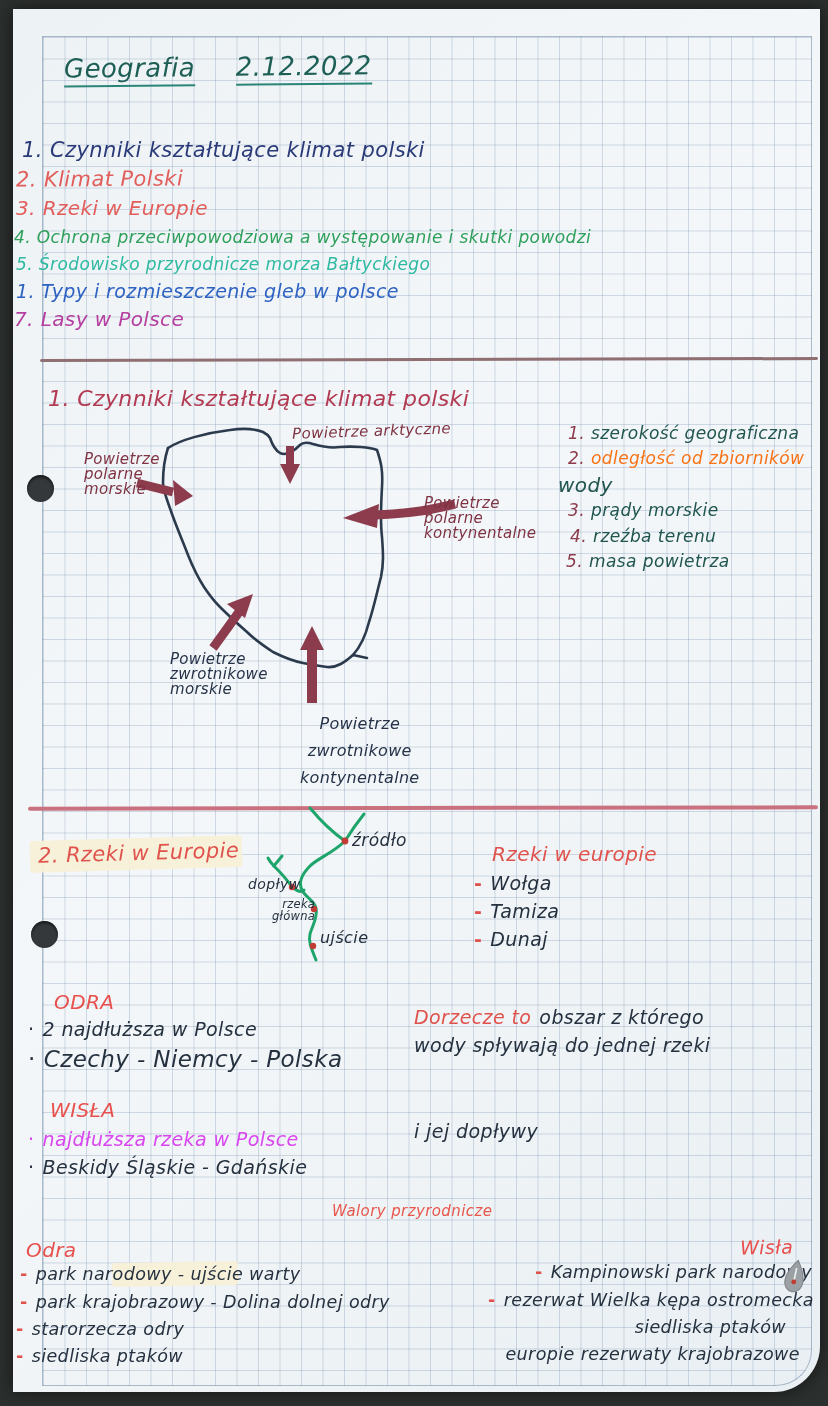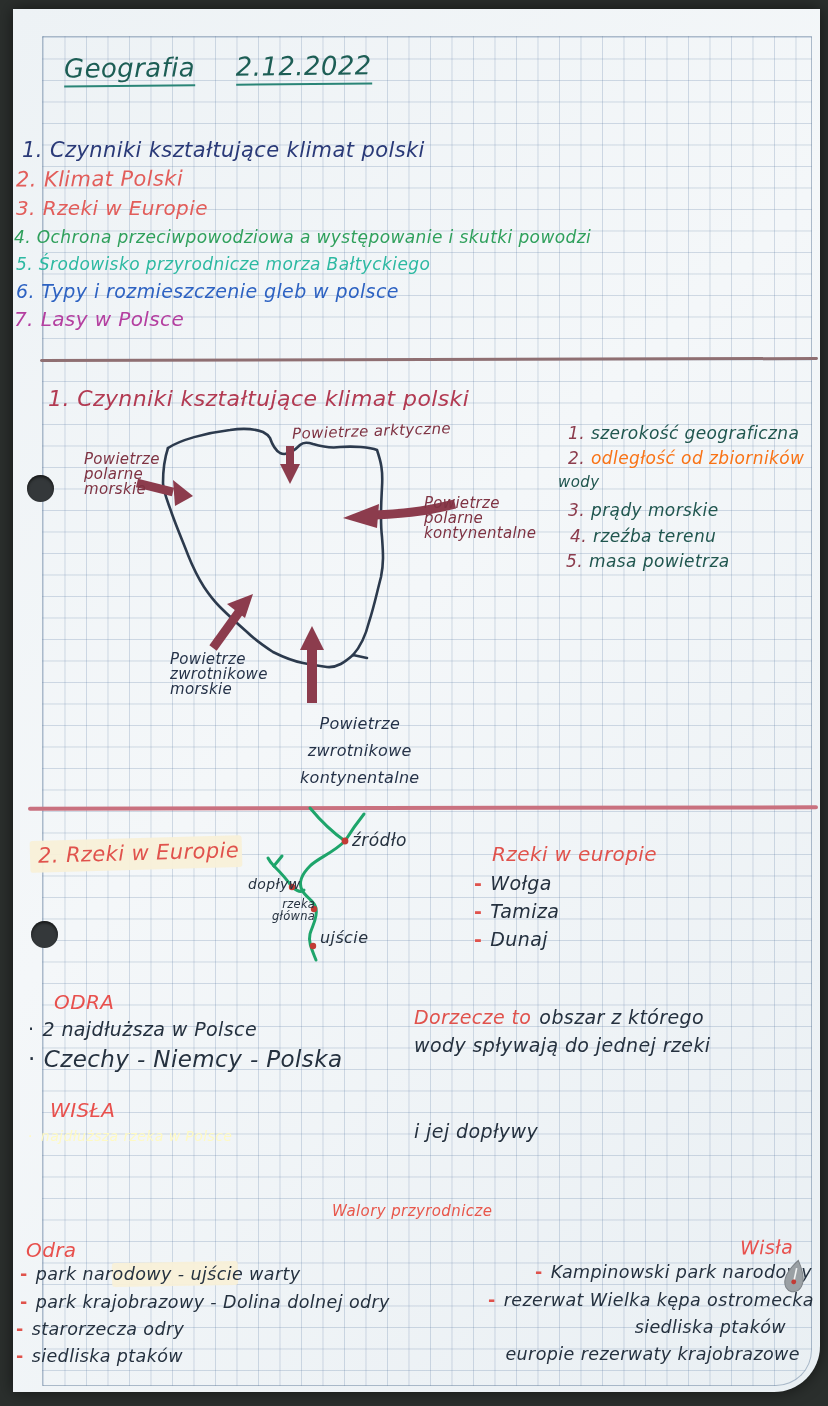--- a/index.html
+++ b/index.html
@@ -39,21 +39,21 @@
   <div class="line" style="left:64px;top:52px;font-size:26px;color:#1d5e55;transform:rotate(-.6deg);">
     <span style="border-bottom:2px solid #2a8577;padding-bottom:2px;margin-right:32px;">Geografia</span>
     <span style="border-bottom:2px solid #2a8577;padding-bottom:2px;">2.12.2022</span>
   </div>
 
   <div class="line" style="left: 22px; top: 138px; font-size: 21px; color: rgb(42, 58, 120);">1. Czynniki kształtujące klimat polski</div>
   <div class="line" style="left: 16px; top: 167px; font-size: 21px; transform: rotate(-0.4deg); color: rgb(226, 93, 90);">2. Klimat Polski</div>
   <div class="line" style="left: 16px; top: 196px; font-size: 20px; color: rgb(226, 93, 90);">3. Rzeki w Europie</div>
   <div class="line" style="left: 14px; top: 227px; font-size: 17px; color: rgb(47, 160, 92);">4. Ochrona przeciwpowodziowa a występowanie i skutki powodzi</div>
   <div class="line" style="left: 16px; top: 254px; font-size: 17px; color: rgb(45, 185, 162);">5. Środowisko przyrodnicze morza Bałtyckiego</div>
-  <div class="line" style="left: 16px; top: 280px; font-size: 19px; color: rgb(45, 98, 194);">6. Typy i rozmieszczenie gleb w polsce</div>
+  <div class="line" style="left: 16px; top: 280px; font-size: 19px; color: rgb(45, 98, 194);">1. Typy i rozmieszczenie gleb w polsce</div>
   <div class="line" style="left: 14px; top: 307px; font-size: 20px; color: rgb(180, 63, 160);">7. Lasy w Polsce</div>
 
   <div class="divider" style="left:40px;top:358px;width:778px;height:3px;background:#8f6f72;transform:rotate(-.15deg);"></div>
 
   <div class="line" style="left: 48px; top: 386px; font-size: 22px; color: rgb(178, 58, 82);">1. Czynniki kształtujące klimat polski</div>
 
   <svg style="left:75px;top:412px;" width="500" height="395" viewBox="0 0 500 395">
     <path d="M93,36 C105,28 130,21 155,18 C168,16 180,17 188,20 C192,22 193,23 195,26
              C197,32 200,38 205,41 C211,44 219,39 225,33 C228,30 232,30 238,32
              C248,35 258,36 265,35 C278,34 295,35 302,38
@@ -90,21 +90,21 @@
 zwrotnikowe
 morskie</div>
   <div class="ml" style="left: 300px; top: 710px; font-size: 16px; line-height: 27px; text-align: center; color: rgb(37, 50, 72);">Powietrze
 zwrotnikowe
 kontynentalne</div>
 
   <div class="line" style="left:568px;top:423px;font-size:17px;">
     <span class="num" style="color:#8c3c4d;">1.</span><span style="color:#20564f;">szerokość geograficzna</span></div>
   <div class="line" style="left:568px;top:448px;font-size:17px;">
     <span class="num" style="color:#8c3c4d;">2.</span><span style="color:#f97316;">odległość od zbiorników</span></div>
-  <div class="line" style="left:558px;top:473px;font-size:15px;">
+  <div class="line" style="left:558px;top:473px;font-size:20px;">
     <span style="color:#20564f;">wody</span></div>
   <div class="line" style="left:568px;top:500px;font-size:17px;">
     <span class="num" style="color:#8c3c4d;">3.</span><span style="color:#20564f;">prądy morskie</span></div>
   <div class="line" style="left:570px;top:526px;font-size:17px;">
     <span class="num" style="color:#8c3c4d;">4.</span><span style="color:#20564f;">rzeźba terenu</span></div>
   <div class="line" style="left:566px;top:551px;font-size:17px;">
     <span class="num" style="color:#8c3c4d;">5.</span><span style="color:#20564f;">masa powietrza</span></div>
 
   <div class="divider" style="left:28px;top:806px;width:790px;height:4px;background:#c9717f;transform:rotate(-.1deg);"></div>
 
@@ -142,22 +142,24 @@
   <div class="line" style="left:474px;top:928px;font-size:19px;color:#25313f;">
     <span class="dash" style="color:#e0524c;">-</span><span>Dunaj</span></div>
 
   <div class="line" style="left:54px;top:990px;font-size:20px;color:#e8504d;">ODRA</div>
   <div class="line" style="left:28px;top:1018px;font-size:19px;color:#25313f;">
     <span class="dot">·</span><span>2 najdłuższa w Polsce</span></div>
   <div class="line" style="left:28px;top:1046px;font-size:23px;color:#25313f;">
     <span class="dot">·</span><span>Czechy - Niemcy - Polska</span></div>
 
   <div class="line" style="left:50px;top:1098px;font-size:20px;color:#e8504d;">WISŁA</div>
-  <div class="line" style="left:28px;top:1128px;font-size:14px;color:#fef9c3;">
+  <div class="line" style="left:28px;top:1128px;font-size:19px;color:#d946ef;">
     <span class="dot">·</span><span>najdłuższa rzeka w Polsce</span></div>
+  <div class="line" style="left:28px;top:1156px;font-size:19px;color:#25313f;">
+    <span class="dot">·</span><span>Beskidy Śląskie - Gdańskie</span></div>
 
   <div class="line" style="left:414px;top:1006px;font-size:19px;color:#25313f;">
     <span style="color:#e0524c;margin-right:8px;">Dorzecze to</span><span>obszar z którego</span></div>
   <div class="line" style="left:414px;top:1034px;font-size:19px;color:#25313f;">
     <span>wody spływają do jednej rzeki</span></div>
 
   <div class="line" style="left:414px;top:1120px;font-size:19px;color:#25313f;">
     <span>i jej dopływy</span></div>
 
   <div class="line" style="left:332px;top:1202px;font-size:15px;color:#e8574b;">Walory przyrodnicze</div>

